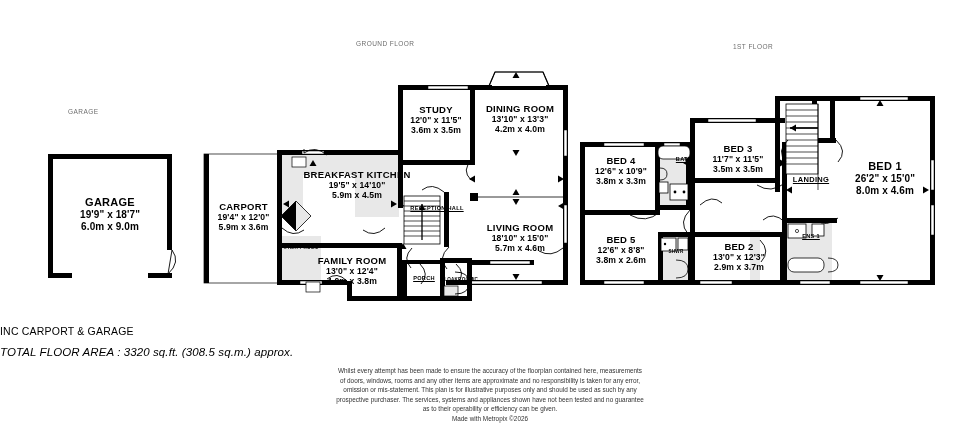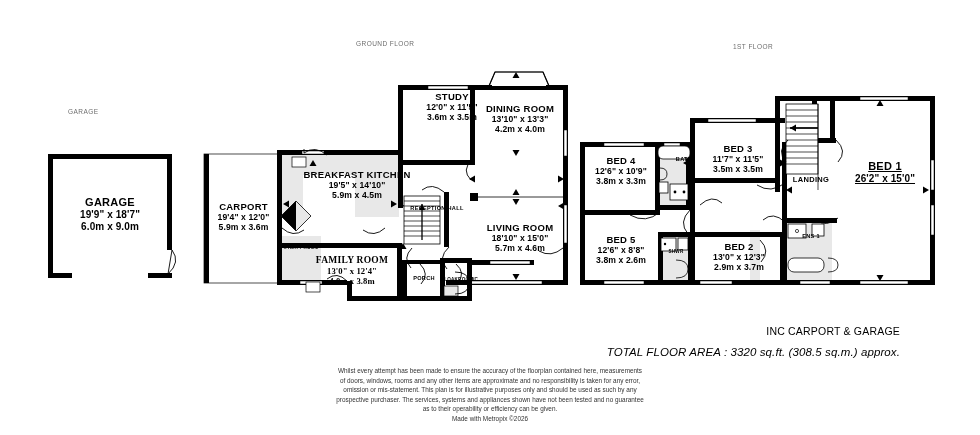--- a/index.html
+++ b/index.html
@@ -10,25 +10,25 @@
 
   .floor-tag{position:absolute;font-size:6.5px;letter-spacing:.45px;color:#6d6d6d;
              font-family:"Liberation Sans",sans-serif;white-space:nowrap;}
 
   
   .rm{position:absolute;text-align:center;white-space:nowrap;line-height:1.18;}
   .rm .nm{font-weight:bold;font-size:9.5px;letter-spacing:.25px;}
   .rm .d1,.rm .d2{font-weight:bold;font-size:8.6px;letter-spacing:.1px;}
   .rm.big .nm{font-size:11px;}
   .rm.big .d1,.rm.big .d2{font-size:10px;}
-  .rm.sm .nm{font-size:5.6px;letter-spacing:.3px;font-weight:bold;}
+  .rm.sm .nm{font-size:5.6px;letter-spacing:.3px;font-weight:bold;text-decoration:underline;}
   .rm.tiny .nm{font-size:4.6px;letter-spacing:.2px;font-weight:bold;}
 
   
-  .ftr{position:absolute;width:900px;text-align:right;white-space:nowrap;}
+  .ftr{position:absolute;width:900px;text-align:left;white-space:nowrap;}
   #inc-carport{font-size:10.5px;letter-spacing:.2px;}
   #total-area{font-size:11.5px;letter-spacing:.1px;}
   .disc{position:absolute;width:980px;text-align:center;font-size:6.4px;
         line-height:1.5;color:#333;}
   .disc div{white-space:nowrap;}
 </style>
 </head>
 <body>
 
 <svg id="plan" viewBox="0 0 980 435">
@@ -334,47 +334,48 @@
   <div class="d1">19'4"  x 12'0"</div>
   <div class="d2">5.9m  x 3.6m</div>
 </div>
 
 <div class="rm" style="left:296px;top:169px;width:122px;">
   <div class="nm">BREAKFAST KITCHEN</div>
   <div class="d1">19'5"  x 14'10"</div>
   <div class="d2">5.9m  x 4.5m</div>
 </div>
 
-<div class="rm" style="left:398px;top:91px;width:76px;padding-left:16px;">
+<div class="rm" style="left:398px;top:104px;width:76px;">
   <div class="nm">STUDY</div>
   <div class="d1">12'0"  x 11'5"</div>
   <div class="d2">3.6m  x 3.5m</div>
 </div>
 
 <div class="rm" style="left:473px;top:103px;width:94px;">
   <div class="nm">DINING ROOM</div>
   <div class="d1">13'10"  x 13'3"</div>
   <div class="d2">4.2m  x 4.0m</div>
 </div>
 
 <div class="rm" style="left:474px;top:190px;width:92px;margin-top:32px;">
   <div class="nm">LIVING ROOM</div>
   <div class="d1">18'10"  x 15'0"</div>
   <div class="d2">5.7m  x 4.6m</div>
 </div>
 
-<div class="rm" style="left:307px;top:255px;width:90px;font-family:Liberation Serif, serif;">
+<div class="rm" style="left:307px;top:255px;width:90px;">
   <div class="nm">FAMILY ROOM</div>
   <div class="d1">13'0"  x 12'4"</div>
   <div class="d2">4.0m  x 3.8m</div>
 </div>
 
-<div class="rm big" style="left:812px;top:160px;width:146px;text-decoration:underline;">
+<div class="rm big" style="left:812px;top:160px;width:146px;">
   <div class="nm">BED 1</div>
   <div class="d1">26'2"  x 15'0"</div>
+  <div class="d2">8.0m  x 4.6m</div>
 </div>
 
 <div class="rm" style="left:694px;top:241px;width:90px;">
   <div class="nm">BED 2</div>
   <div class="d1">13'0"  x 12'3"</div>
   <div class="d2">2.9m  x 3.7m</div>
 </div>
 
 <div class="rm" style="left:694px;top:143px;width:88px;">
   <div class="nm">BED 3</div>

